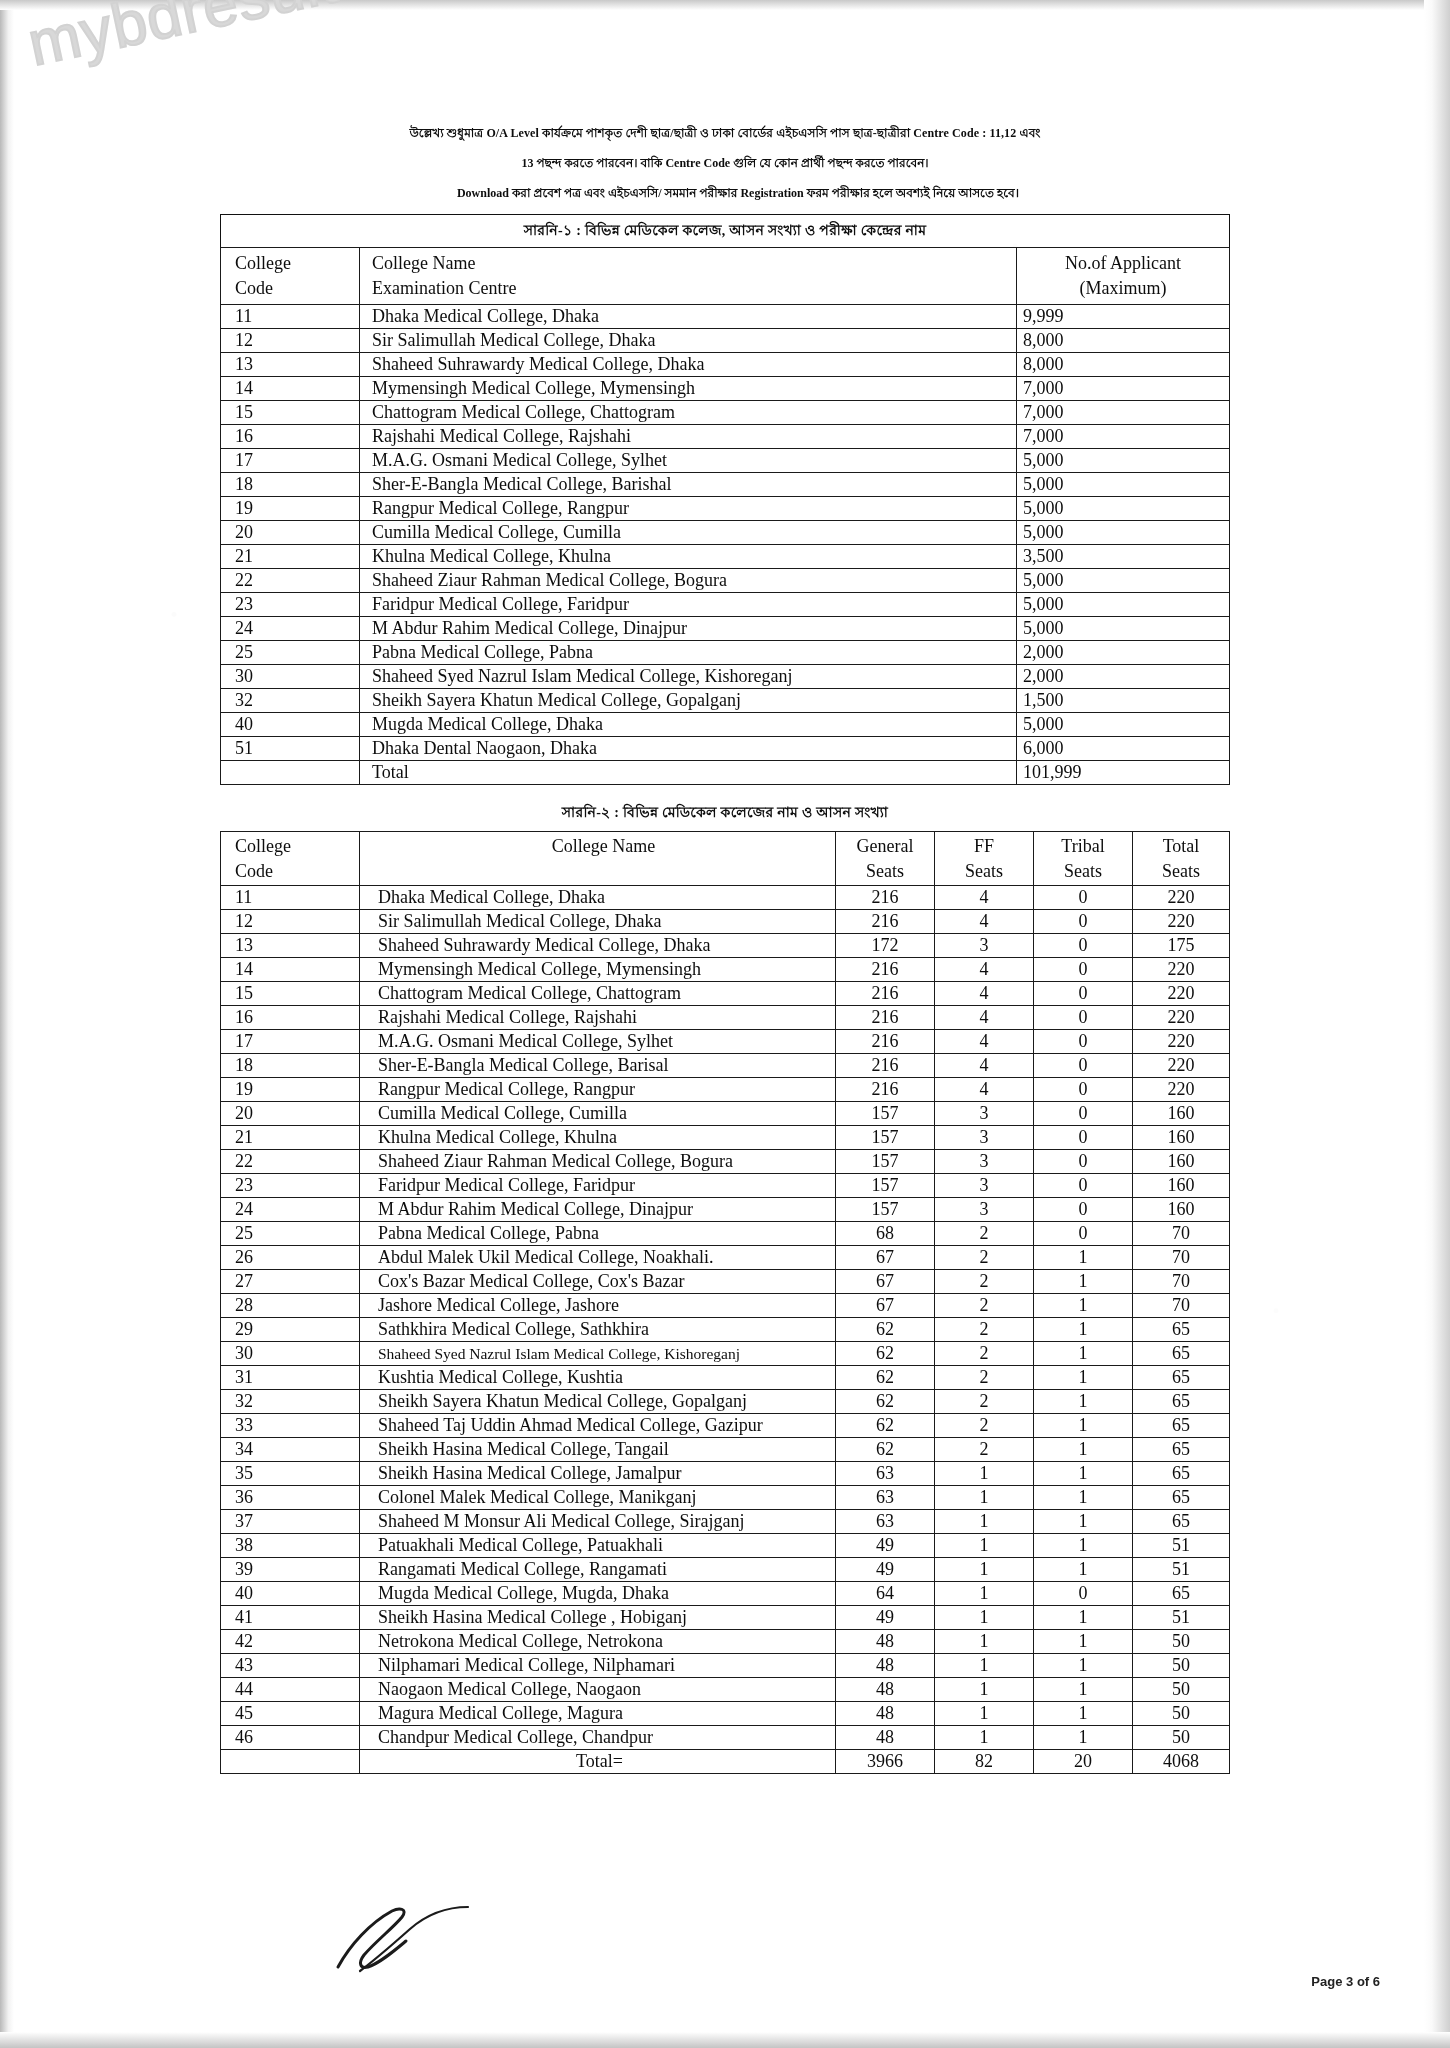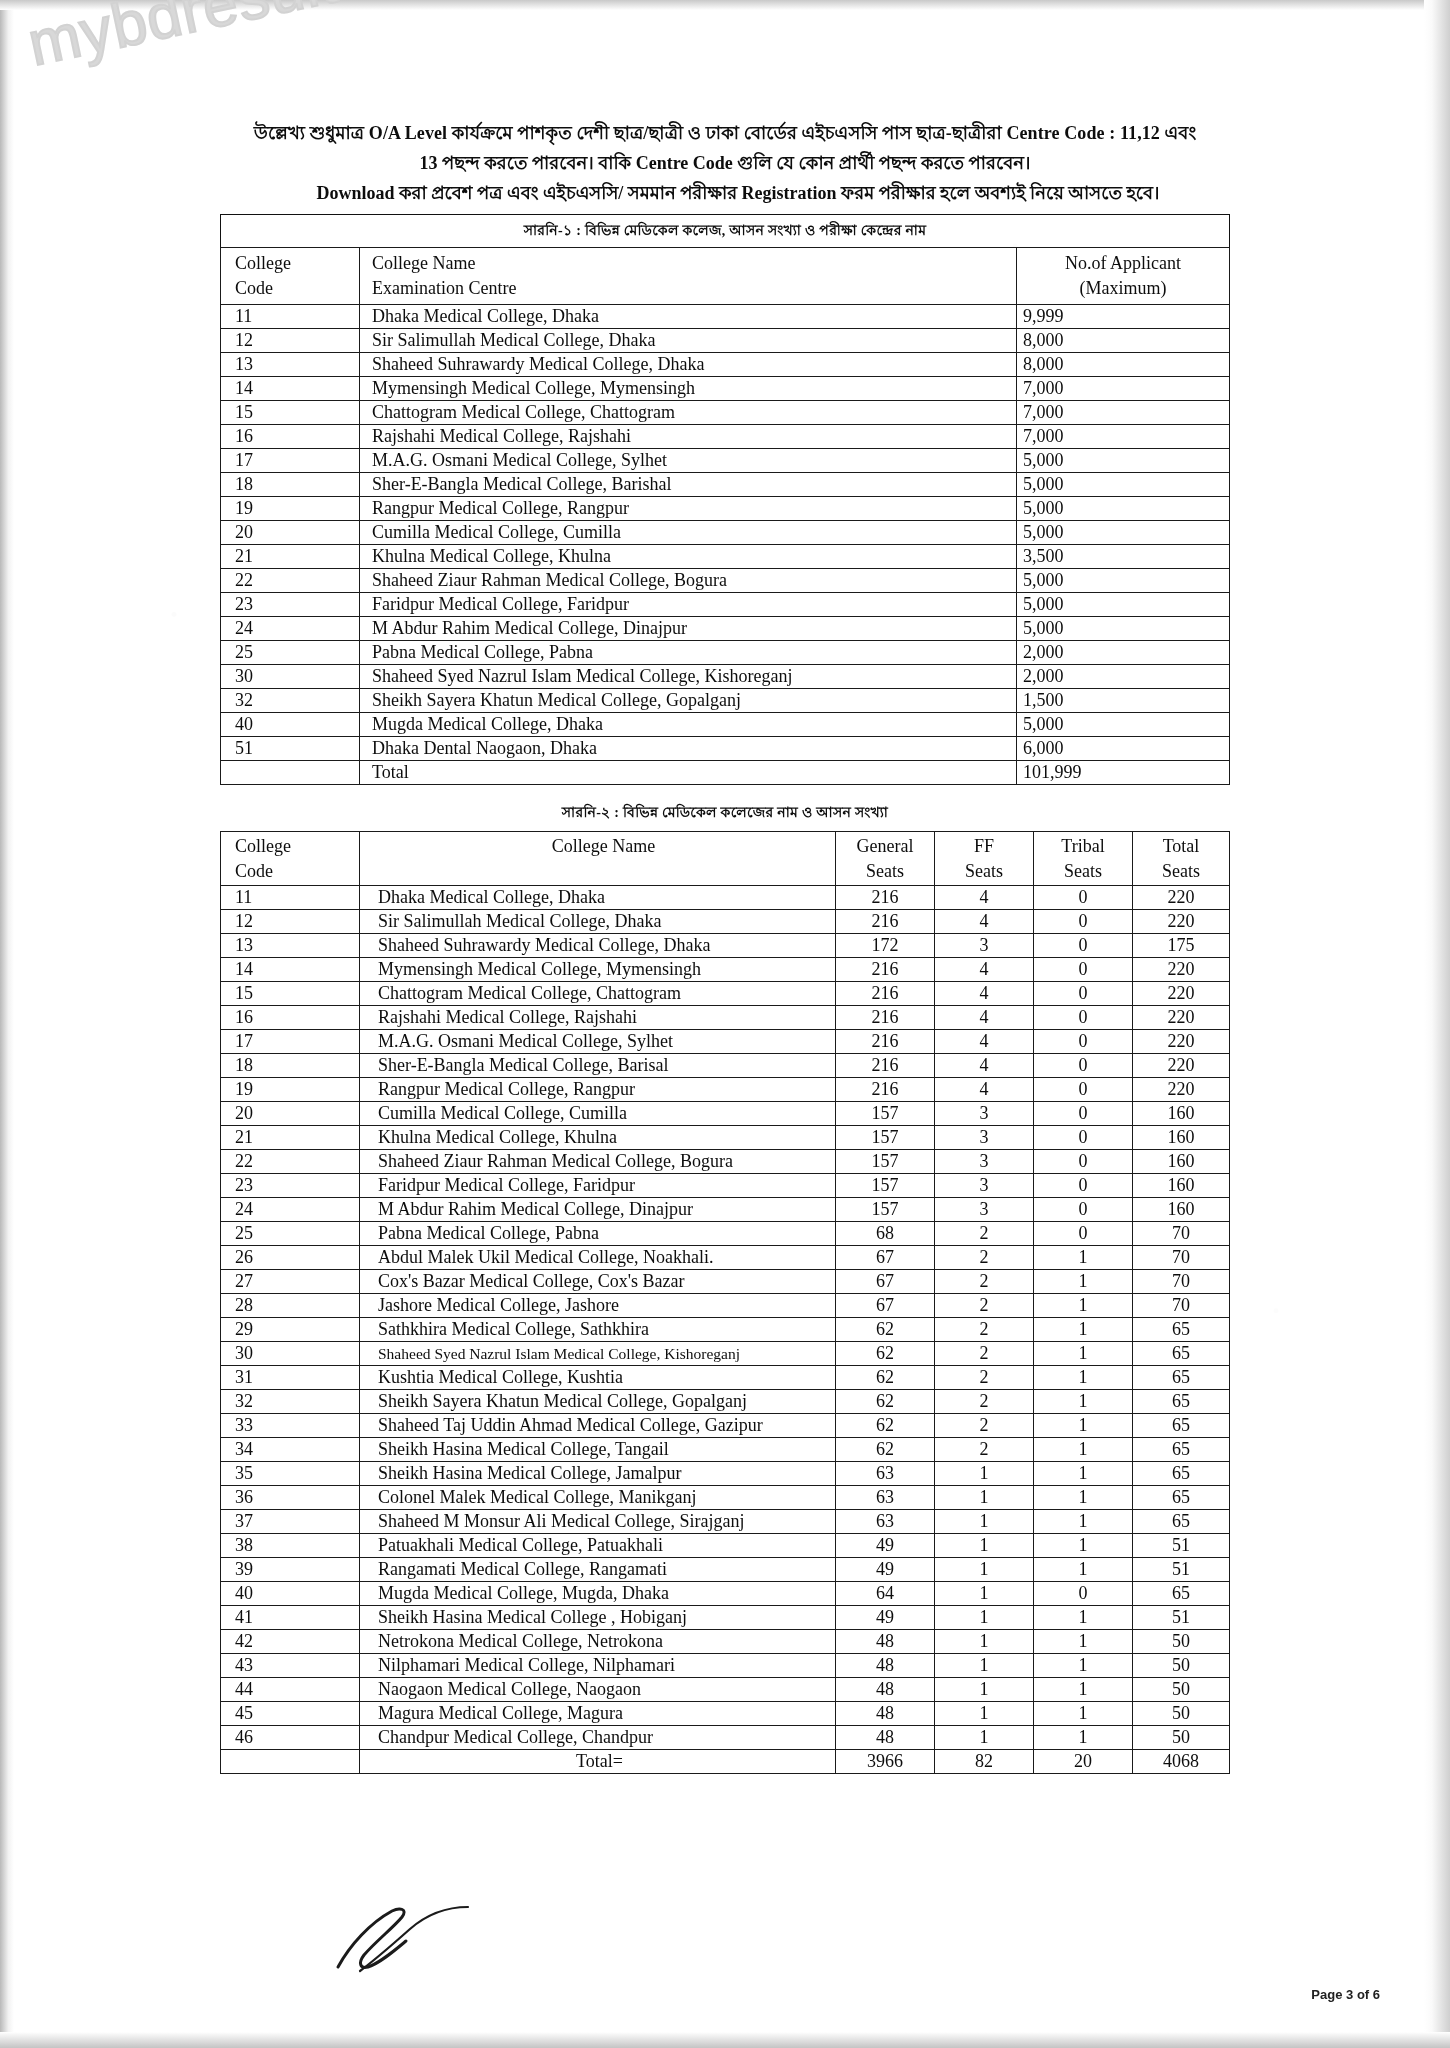--- a/index.html
+++ b/index.html
@@ -42,21 +42,21 @@
 
   .content{position:absolute;left:0;top:0;width:1450px;}
 
   .notice{
     margin:0 auto;
     width:1010px;
     padding-top:118px;
     text-align:center;
     font-family:"Liberation Serif", serif;
     font-weight:bold;
-    font-size:18px;
+    font-size:12px;
     line-height:30px;
     color:#0d0d0d;
   }
   .notice div{white-space:nowrap;}
   .notice .l1{letter-spacing:.1px;}
   .notice .l3{padding-left:26px;}
 
   .tbl-title{
     width:1010px;
     margin:6px auto 0 auto;
@@ -114,21 +114,21 @@
   #table-seats .totalrow .lbl{text-align:center;padding-right:14px;}
 
   .pen{
     position:absolute;
     left:330px;top:1905px;
     width:150px;height:70px;
     pointer-events:none;
   }
   .pagefoot{
     position:absolute;
-    right:70px;bottom:46px;
+    right:70px;bottom:59px;
     font-family:"Liberation Sans", sans-serif;
     font-size:13px;
     font-weight:bold;
     color:#222;
   }
 </style>
 </head>
 <body>
 
 <div class="page">

